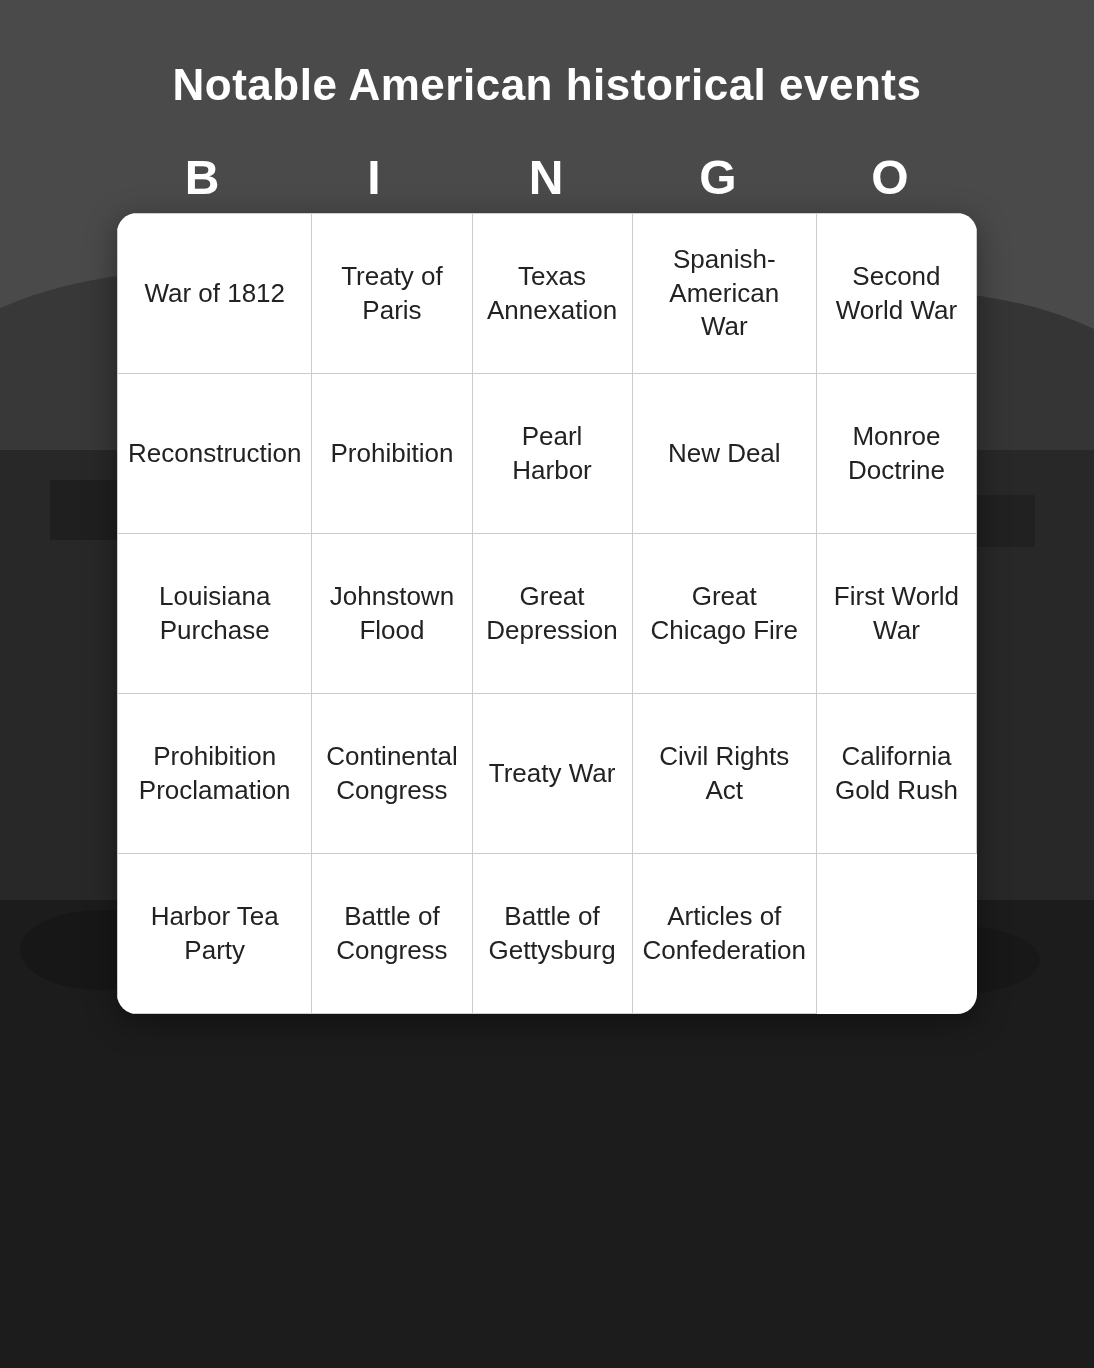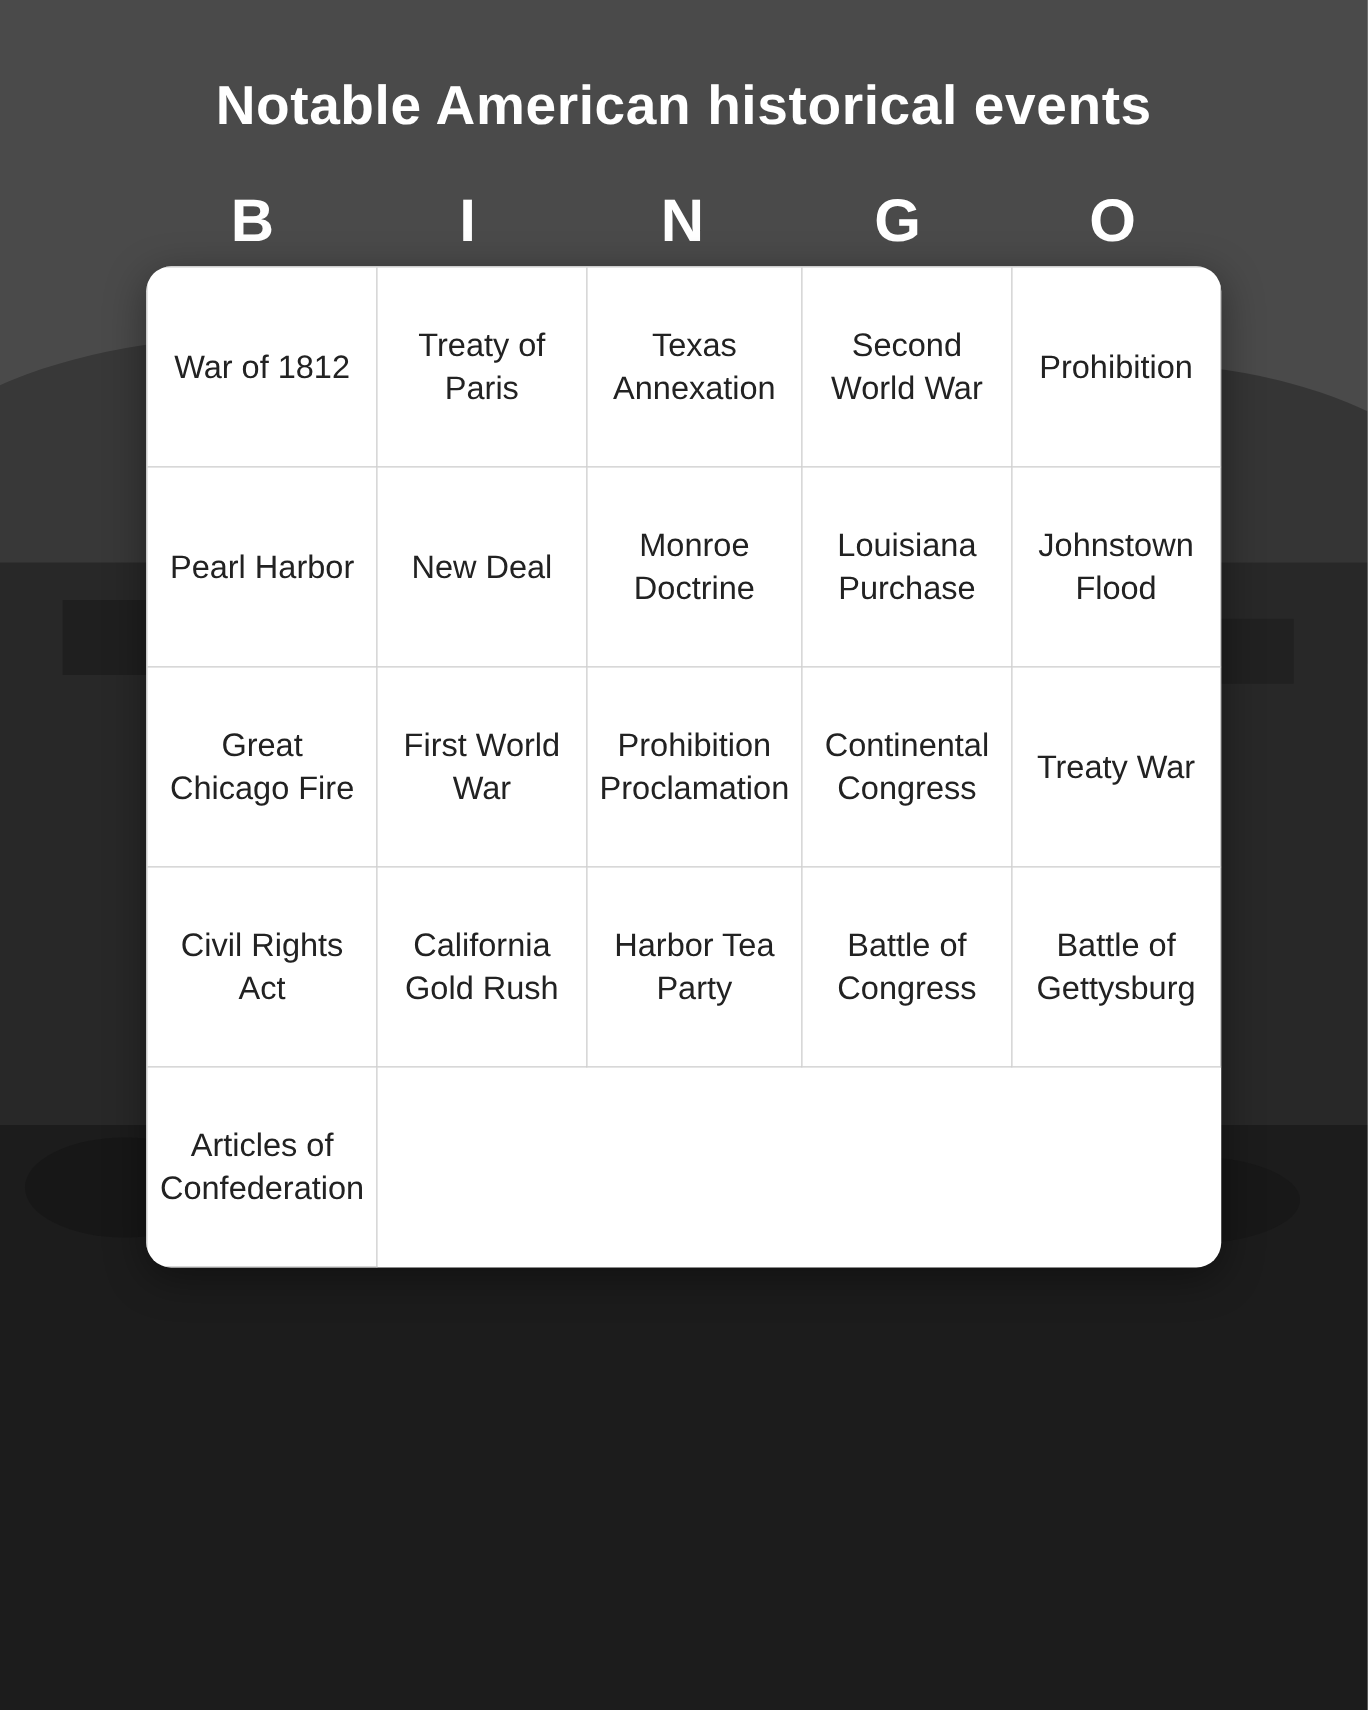--- a/index.html
+++ b/index.html
@@ -132,27 +132,30 @@
       <div class="bingo-letter">G</div>
       <div class="bingo-letter">O</div>
     </div>
 
   <div class="bingo-card">
     <div class="bingo-grid">
 
     <div class="bingo-cell">War of 1812</div>
         <div class="bingo-cell">Treaty of Paris</div>
         <div class="bingo-cell">Texas Annexation</div>
+        <div class="bingo-cell">Spanish-American War</div>
         <div class="bingo-cell">Second World War</div>
+        <div class="bingo-cell">Reconstruction</div>
         <div class="bingo-cell">Prohibition</div>
         <div class="bingo-cell">Pearl Harbor</div>
         <div class="bingo-cell">New Deal</div>
         <div class="bingo-cell">Monroe Doctrine</div>
         <div class="bingo-cell">Louisiana Purchase</div>
         <div class="bingo-cell">Johnstown Flood</div>
+        <div class="bingo-cell">Great Depression</div>
         <div class="bingo-cell">Great Chicago Fire</div>
         <div class="bingo-cell">First World War</div>
         <div class="bingo-cell">Prohibition Proclamation</div>
         <div class="bingo-cell">Continental Congress</div>
         <div class="bingo-cell">Treaty War</div>
         <div class="bingo-cell">Civil Rights Act</div>
         <div class="bingo-cell">California Gold Rush</div>
         <div class="bingo-cell">Harbor Tea Party</div>
         <div class="bingo-cell">Battle of Congress</div>
         <div class="bingo-cell">Battle of Gettysburg</div>

